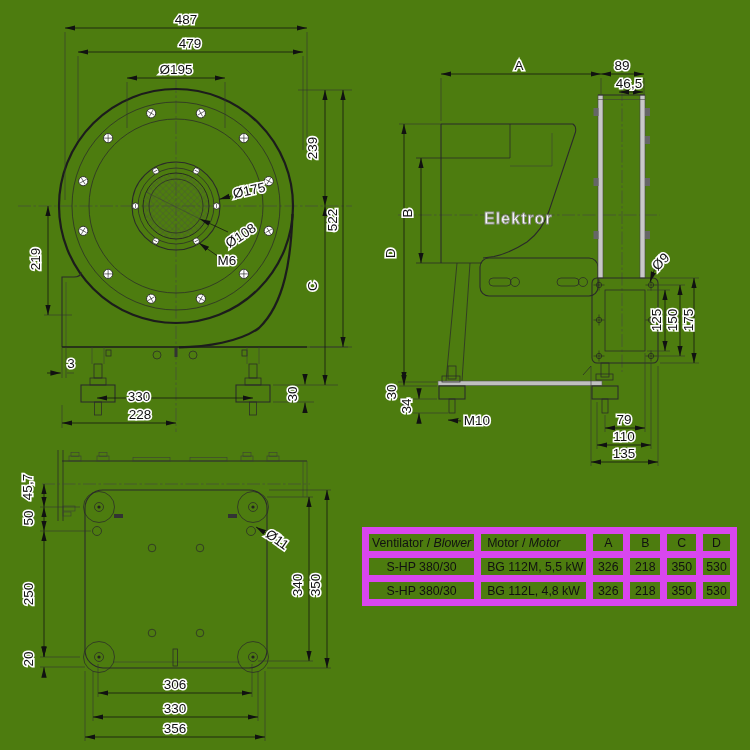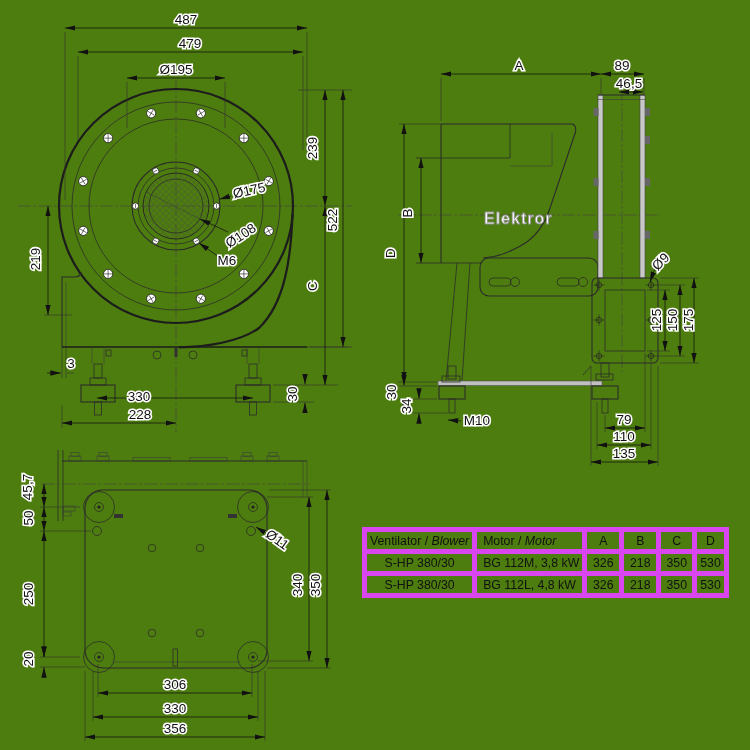--- a/index.html
+++ b/index.html
@@ -14,21 +14,21 @@
   .thin{fill:none;stroke:#3a3a3a;stroke-width:0.55;}
   .ext{fill:none;stroke:#333;stroke-width:0.6;}
   .dim{fill:none;stroke:#111;stroke-width:0.75;}
   .cl{fill:none;stroke:#444;stroke-width:0.6;stroke-dasharray:13 2.5 2.5 2.5;}
   .dt{font:13.5px "Liberation Sans",sans-serif;fill:#111;stroke:#fff;stroke-width:3.2;
       paint-order:stroke;text-anchor:middle;}
   .brand{font:bold 16px "Liberation Sans",sans-serif;fill:#fbfbfb;stroke:#8f8f8f;
          stroke-width:0.8;letter-spacing:1px;}
   #spec-table{position:absolute;left:362px;top:527px;}
   #spec-table table{border-collapse:collapse;font:12.3px "Liberation Sans",sans-serif;color:#111;}
-  #spec-table td,#spec-table th{border:5px solid #d946ef;height:17px;padding:0 3px;
+  #spec-table td,#spec-table th{border:7px solid #d946ef;height:17px;padding:0 3px;
       text-align:center;font-weight:normal;white-space:nowrap;}
   #spec-table table{border:1.6px solid #222;}
   #spec-table .tl{text-align:left;padding-left:6px;margin-left:48px;}
 </style>
 </head>
 <body>
 
 <div id="stage">
 <svg width="750" height="750" viewBox="0 0 750 750">
   <defs>
@@ -391,21 +391,21 @@
           <tr>
       <th><span>Ventilator / </span><i>Blower</i></th>
       <th class="tl"><span>Motor / </span><i>Motor</i></th>
       <th>A</th>
       <th>B</th>
       <th>C</th>
       <th>D</th>
     </tr>
     <tr>
       <td>S-HP 380/30</td>
-      <td class="tl">BG 112M, 3,8 kW</td>
+      <td class="tl">BG 112M, 5,5 kW</td>
       <td>326</td>
       <td>218</td>
       <td>350</td>
       <td>530</td>
     </tr>
     <tr>
       <td>S-HP 380/30</td>
       <td class="tl">BG 112L, 4,8 kW</td>
       <td>326</td>
       <td>218</td>

